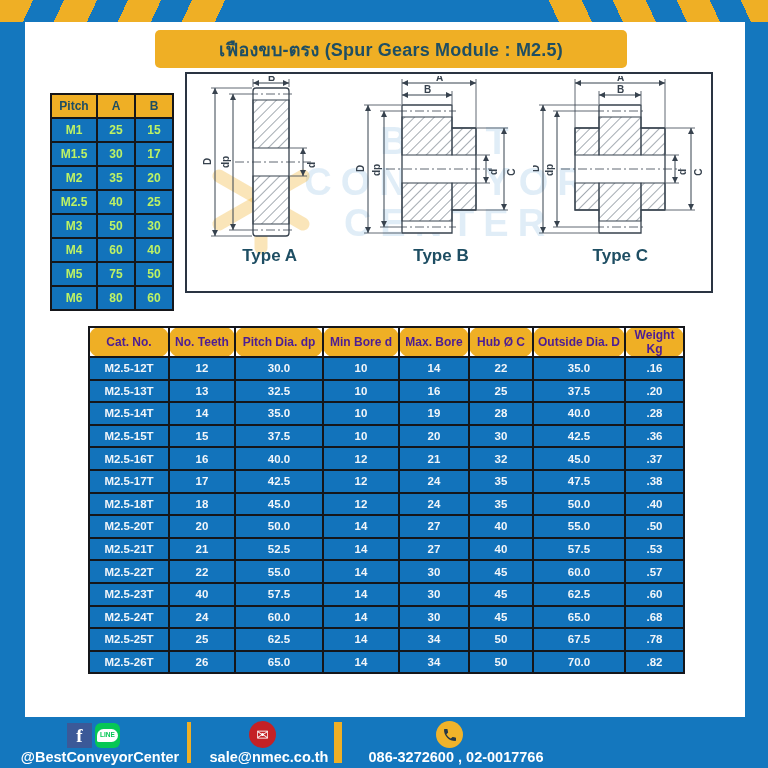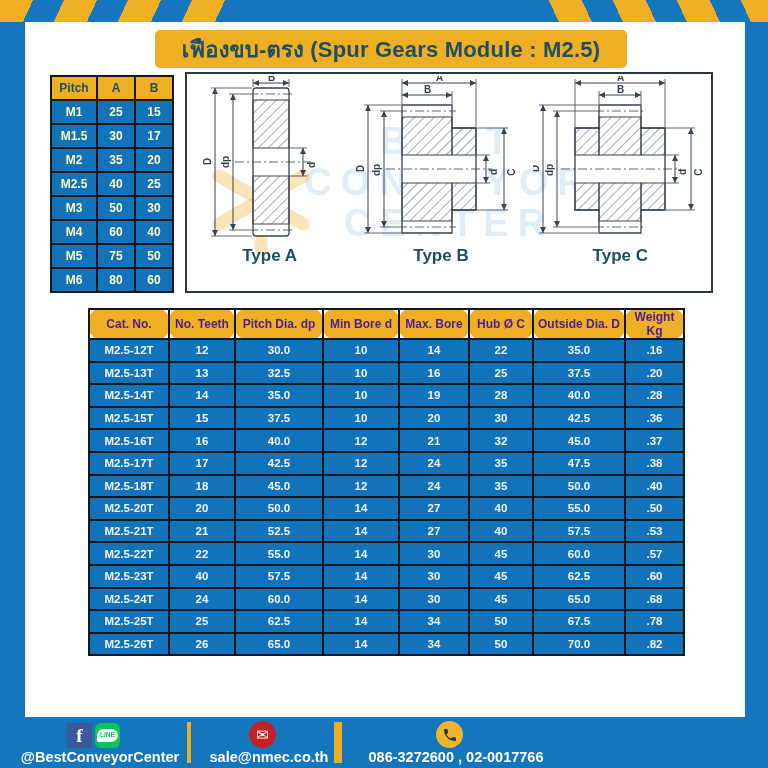--- a/index.html
+++ b/index.html
@@ -15,31 +15,31 @@
     background:repeating-linear-gradient(115deg,#EFAF25 0 30px,#1477BE 30px 58px);}
   .stripes.right{right:0;width:240px;
     background:repeating-linear-gradient(65deg,#1477BE 0 28px,#EFAF25 28px 58px);}
   
   .content{position:absolute;left:25px;top:22px;width:720px;height:695px;background:#ffffff;}
   
   .title-box{
     position:absolute;left:130px;top:8px;width:472px;height:38px;
     background:#EFAF25;border-radius:5px;
     display:flex;align-items:center;justify-content:center;
-    color:#1E4E63;font-weight:bold;font-size:22px;letter-spacing:.2px;
-  }
-  
-  table{border-collapse:collapse;}
+    color:#1E4E63;font-weight:bold;font-size:18px;letter-spacing:.2px;
+  }
+  
+  table{border-collapse:collapse;margin-top:18px;}
   .pitch-table{position:absolute;left:25px;top:53px;width:122px;table-layout:fixed;}
   .pitch-table th,.pitch-table td{
     border:2px solid #15161A;text-align:center;height:22px;
     font-size:12px;font-weight:bold;padding:0;
   }
   .pitch-table th{background:#EFAF25;color:#1E4E63;}
-  .pitch-table td{background:#1273BB;color:#fef9c3;}
+  .pitch-table td{background:#1273BB;color:#bef264;}
   
   .diagram-panel{
     position:absolute;left:160px;top:50px;width:528px;height:221px;
     border:2px solid #2A3442;background:#fff;box-sizing:border-box;
     display:flex;justify-content:space-around;align-items:flex-start;padding-top:2px;
   }
   .watermark{
     position:absolute;inset:0;display:flex;flex-direction:column;
     align-items:center;justify-content:center;z-index:0;pointer-events:none;
     color:rgba(73,151,208,0.17);font-weight:bold;font-size:38px;

